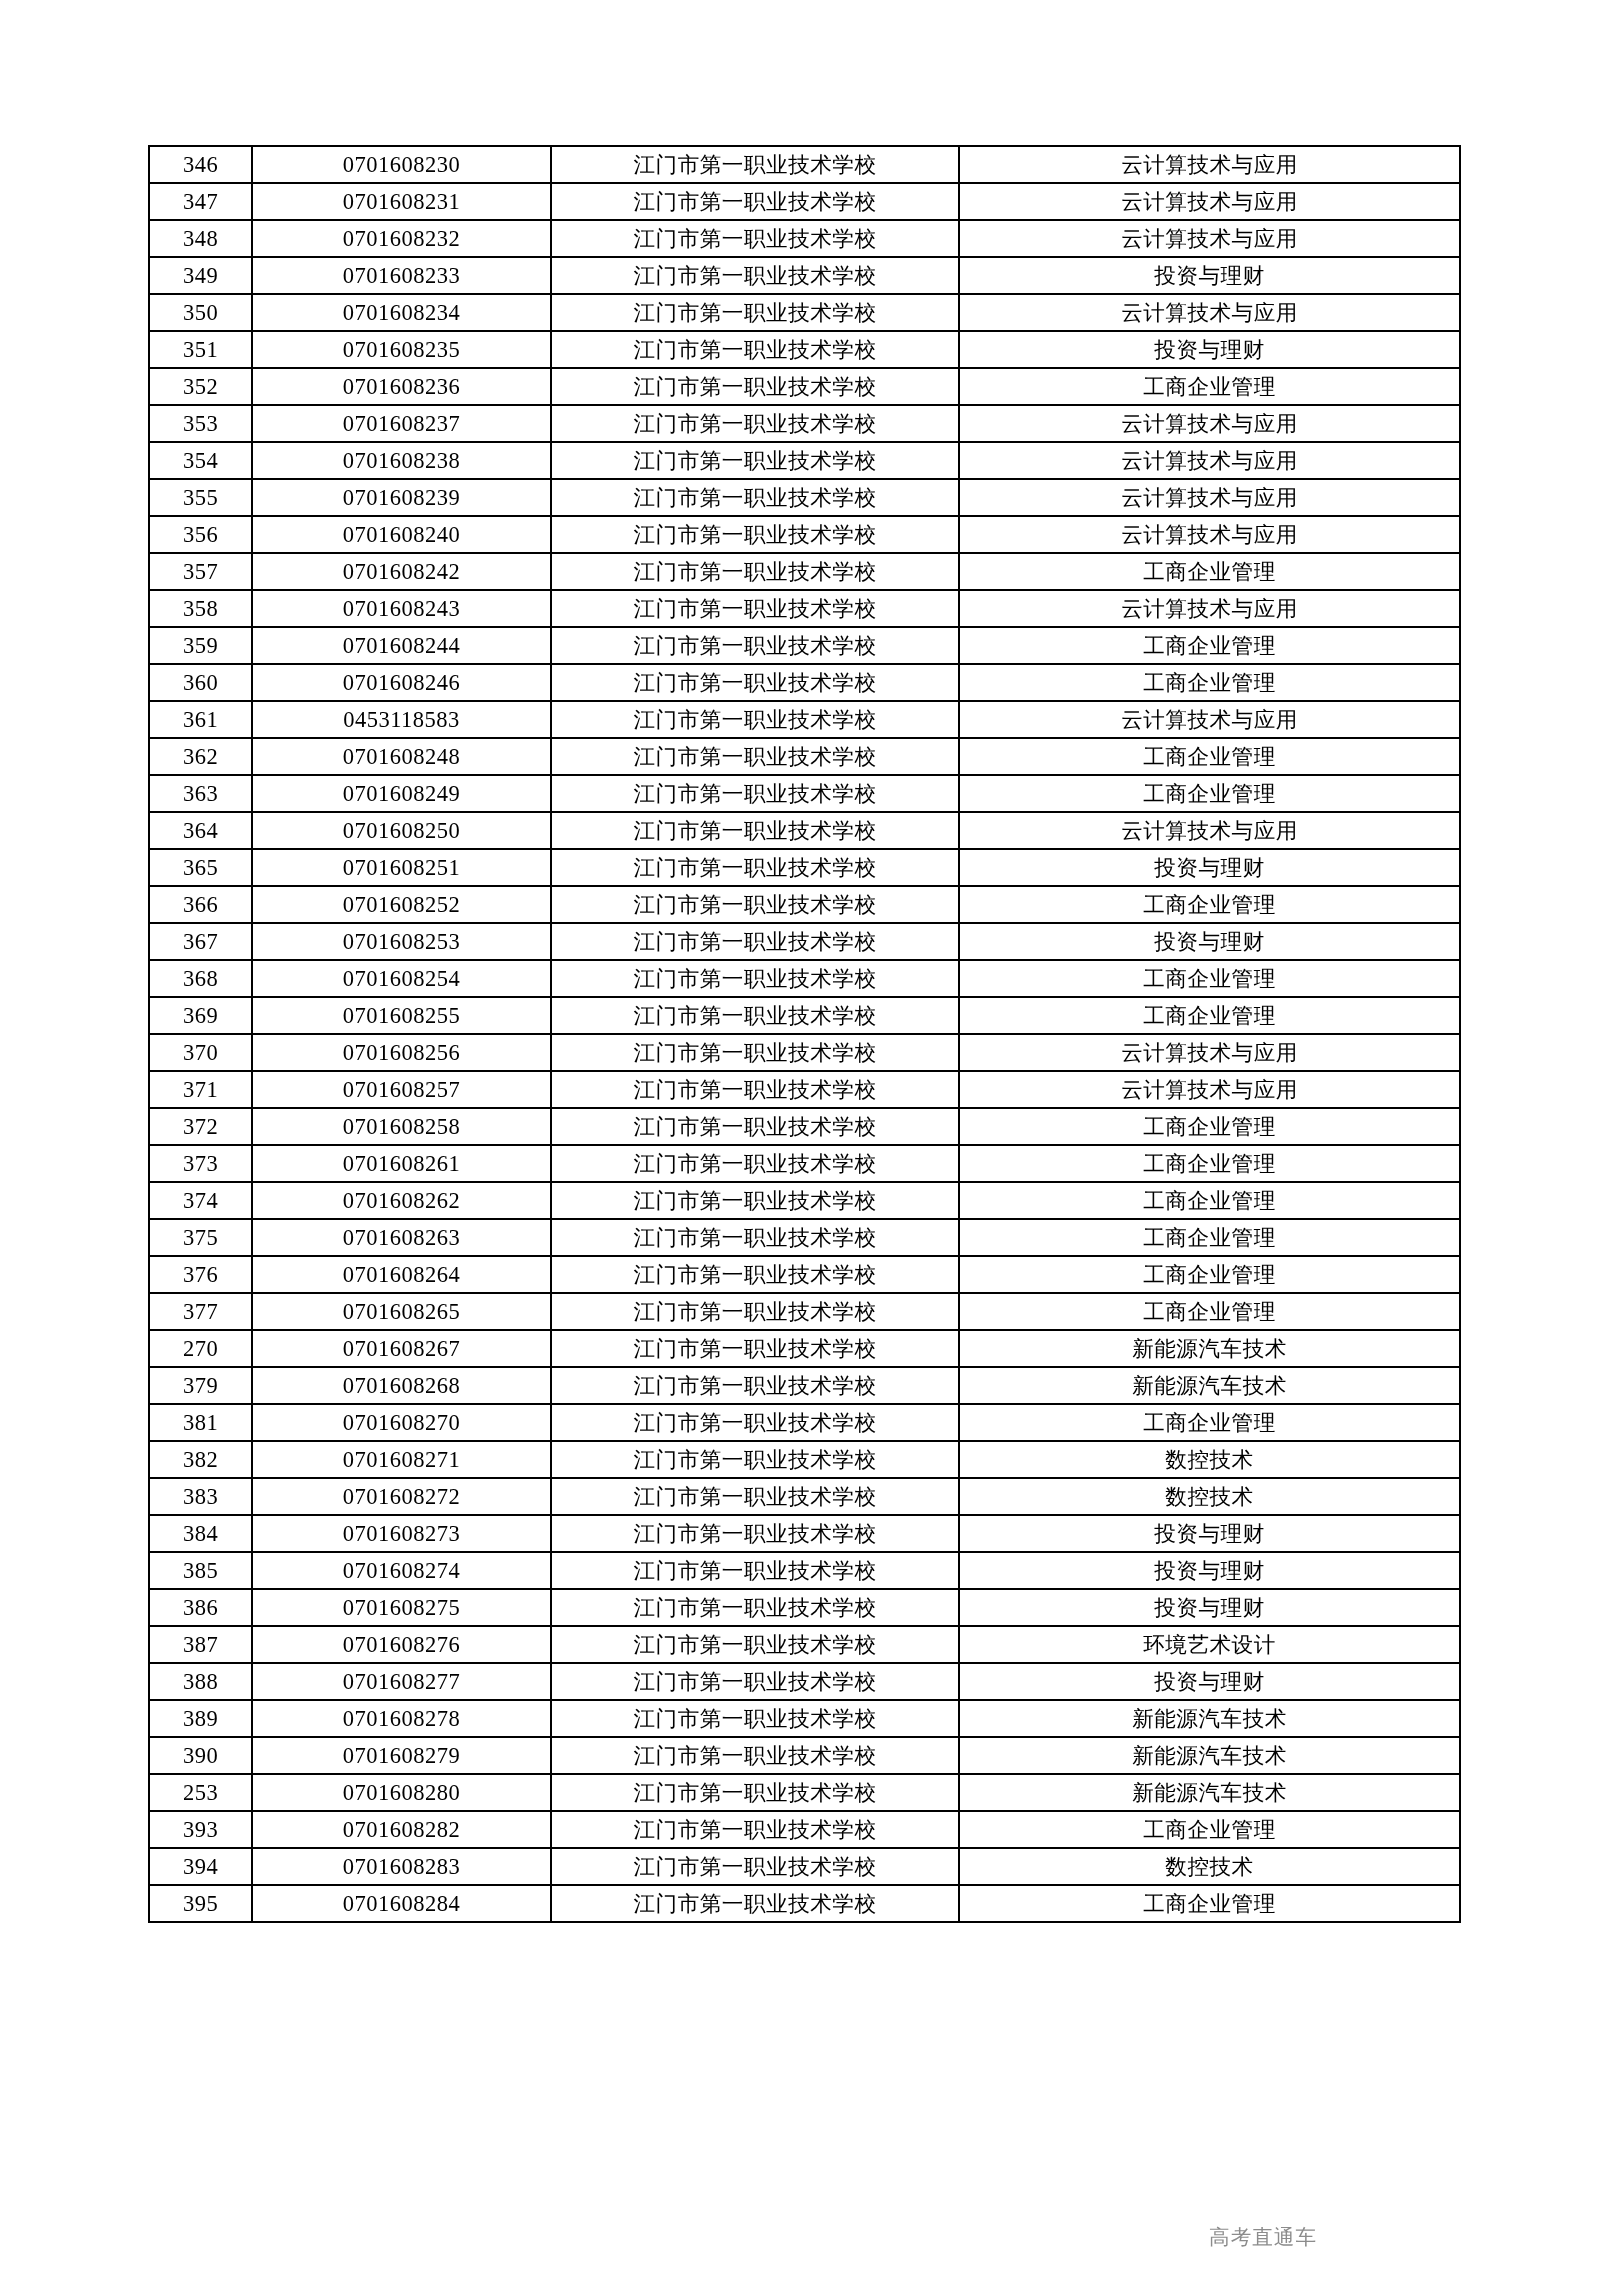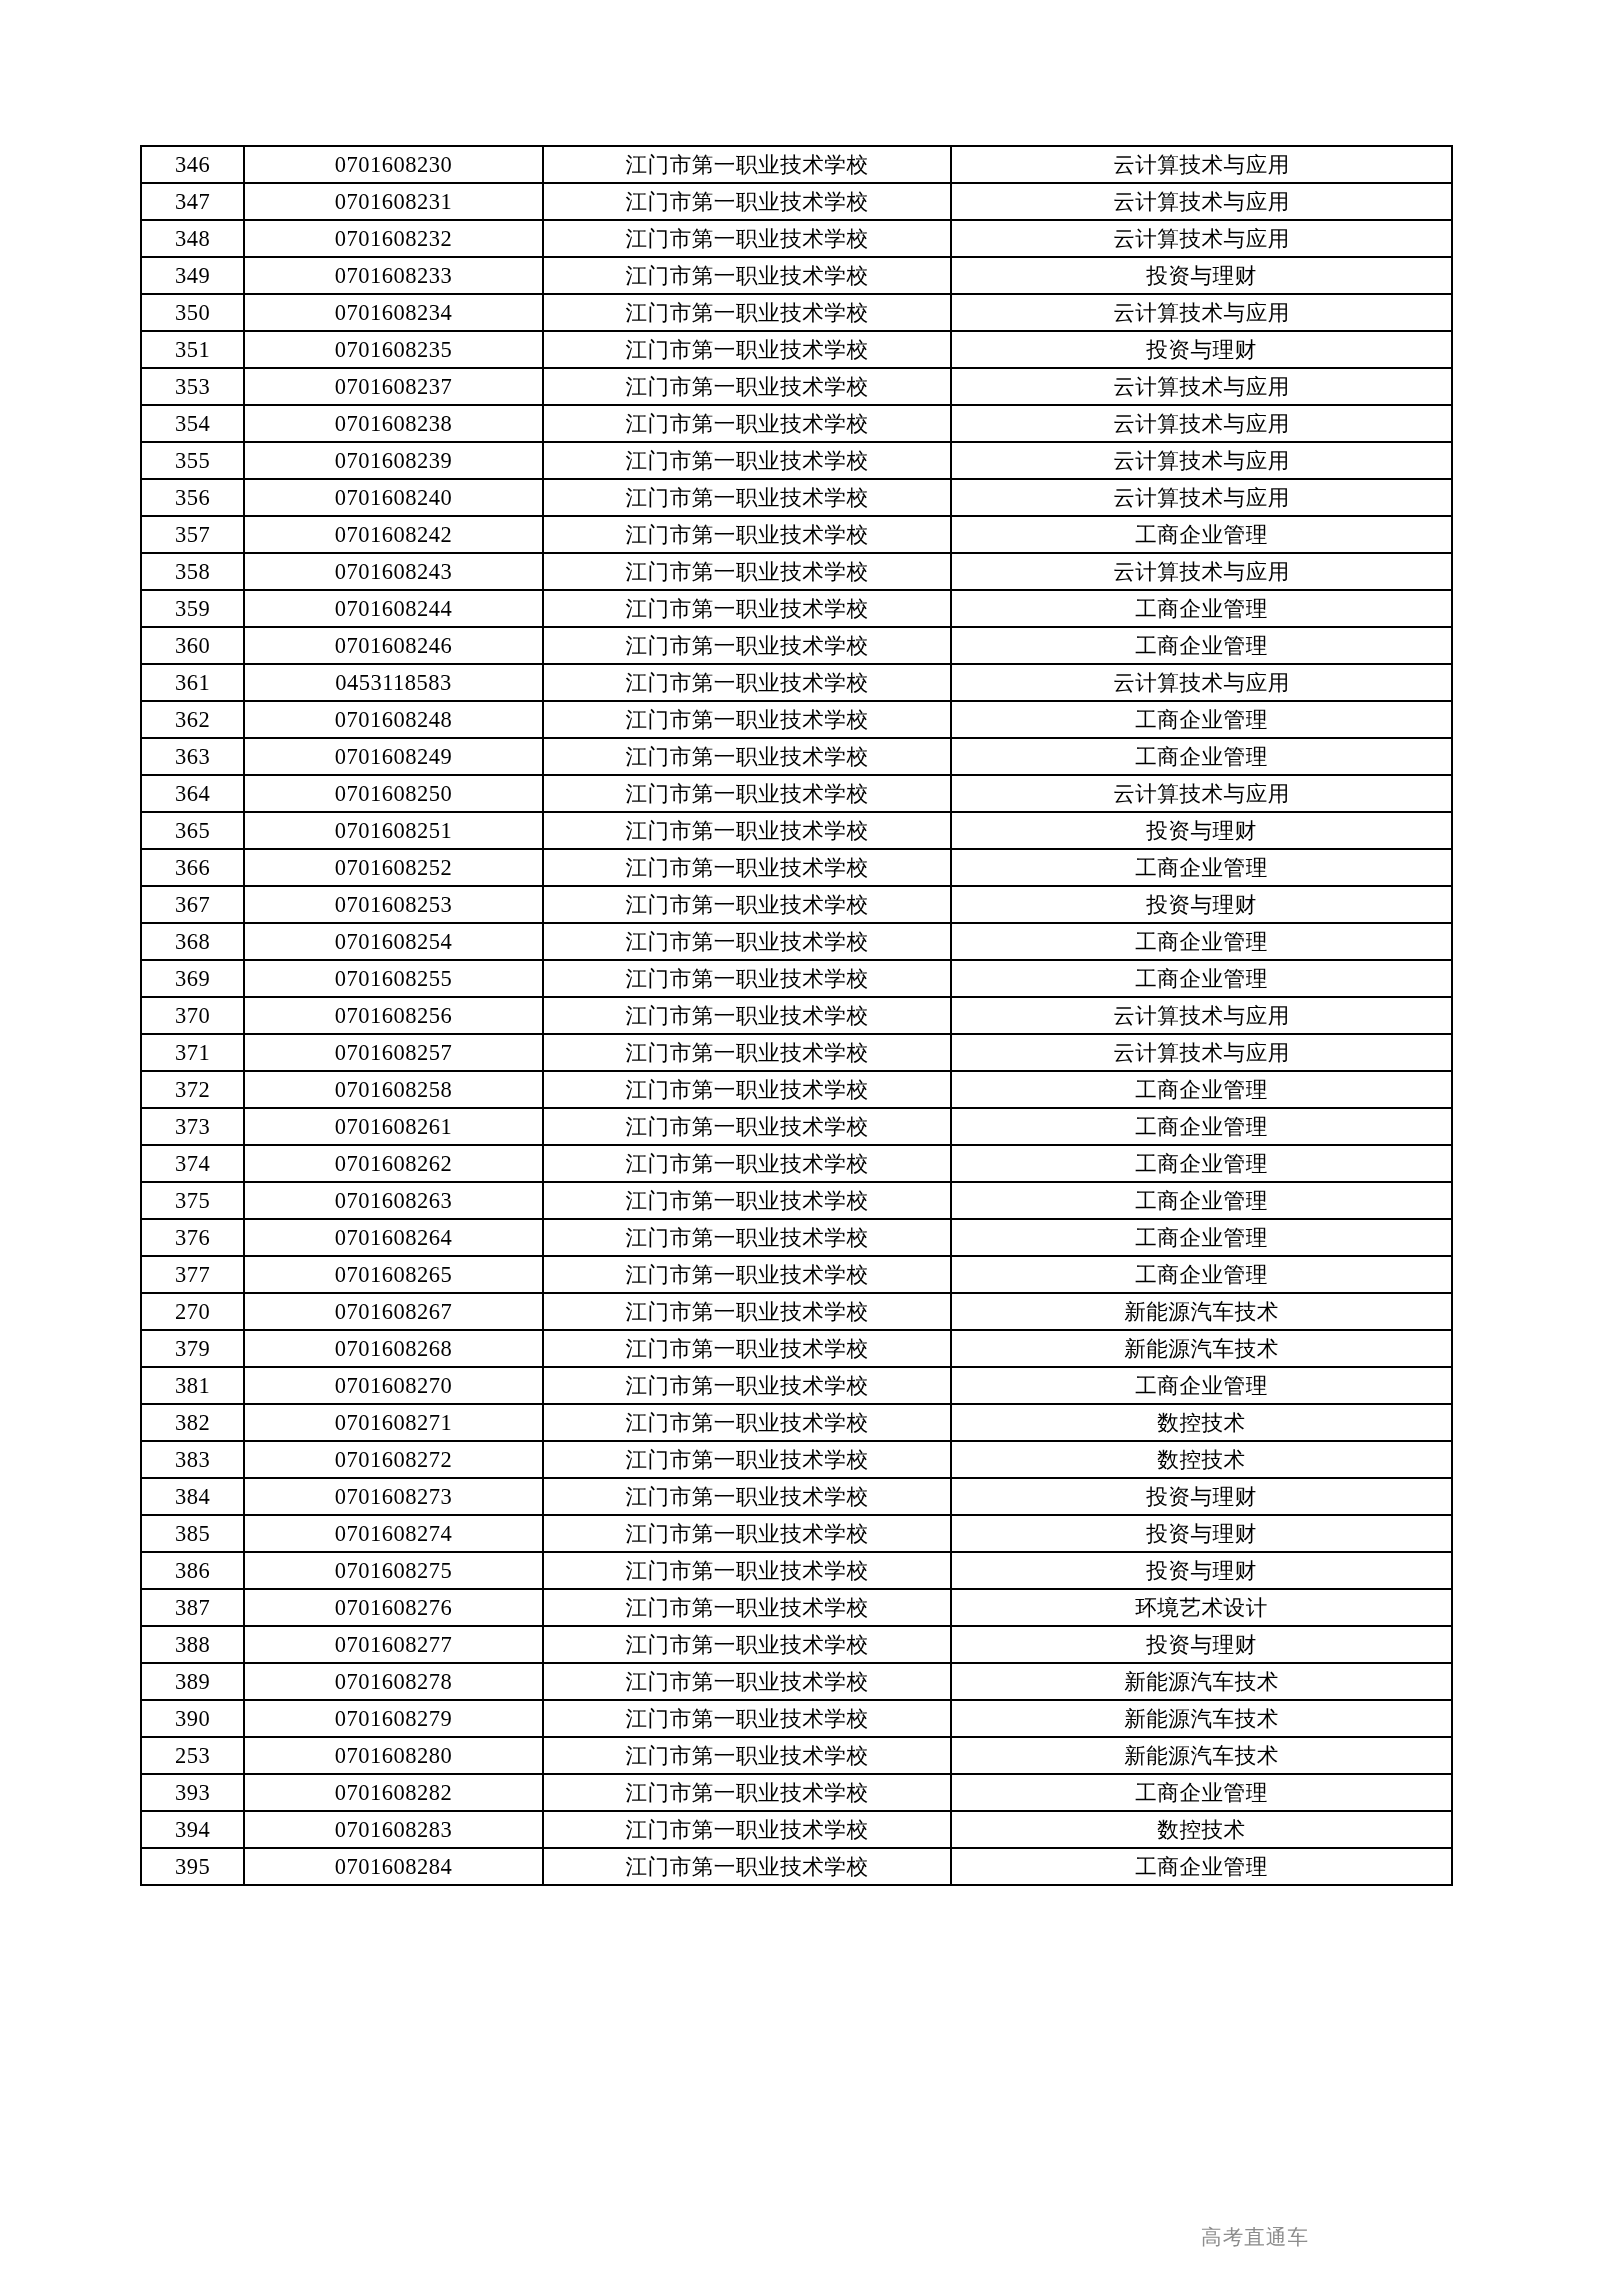--- a/index.html
+++ b/index.html
@@ -10,21 +10,21 @@
   }
   body {
     width: 1621px;
     height: 2293px;
     position: relative;
     font-family: "Liberation Serif", "DejaVu Serif", serif;
     overflow: hidden;
   }
   #page {
     position: absolute;
-    left: 0;
+    left: 8px;
     top: 0;
     width: 1363px;
     height: 2293px;
     background: #ffffff;
   }
   #admission-table {
     position: absolute;
     left: 140px;
     top: 145px;
     width: 1310px;
@@ -117,20 +117,26 @@
           <td class="school-cell">江门市第一职业技术学校</td>
           <td class="major-cell">云计算技术与应用</td>
         </tr>
         <tr>
           <td class="seq-cell">351</td>
           <td class="id-cell">0701608235</td>
           <td class="school-cell">江门市第一职业技术学校</td>
           <td class="major-cell">投资与理财</td>
         </tr>
         <tr>
+          <td class="seq-cell">352</td>
+          <td class="id-cell">0701608236</td>
+          <td class="school-cell">江门市第一职业技术学校</td>
+          <td class="major-cell">工商企业管理</td>
+        </tr>
+        <tr>
           <td class="seq-cell">353</td>
           <td class="id-cell">0701608237</td>
           <td class="school-cell">江门市第一职业技术学校</td>
           <td class="major-cell">云计算技术与应用</td>
         </tr>
         <tr>
           <td class="seq-cell">354</td>
           <td class="id-cell">0701608238</td>
           <td class="school-cell">江门市第一职业技术学校</td>
           <td class="major-cell">云计算技术与应用</td>

